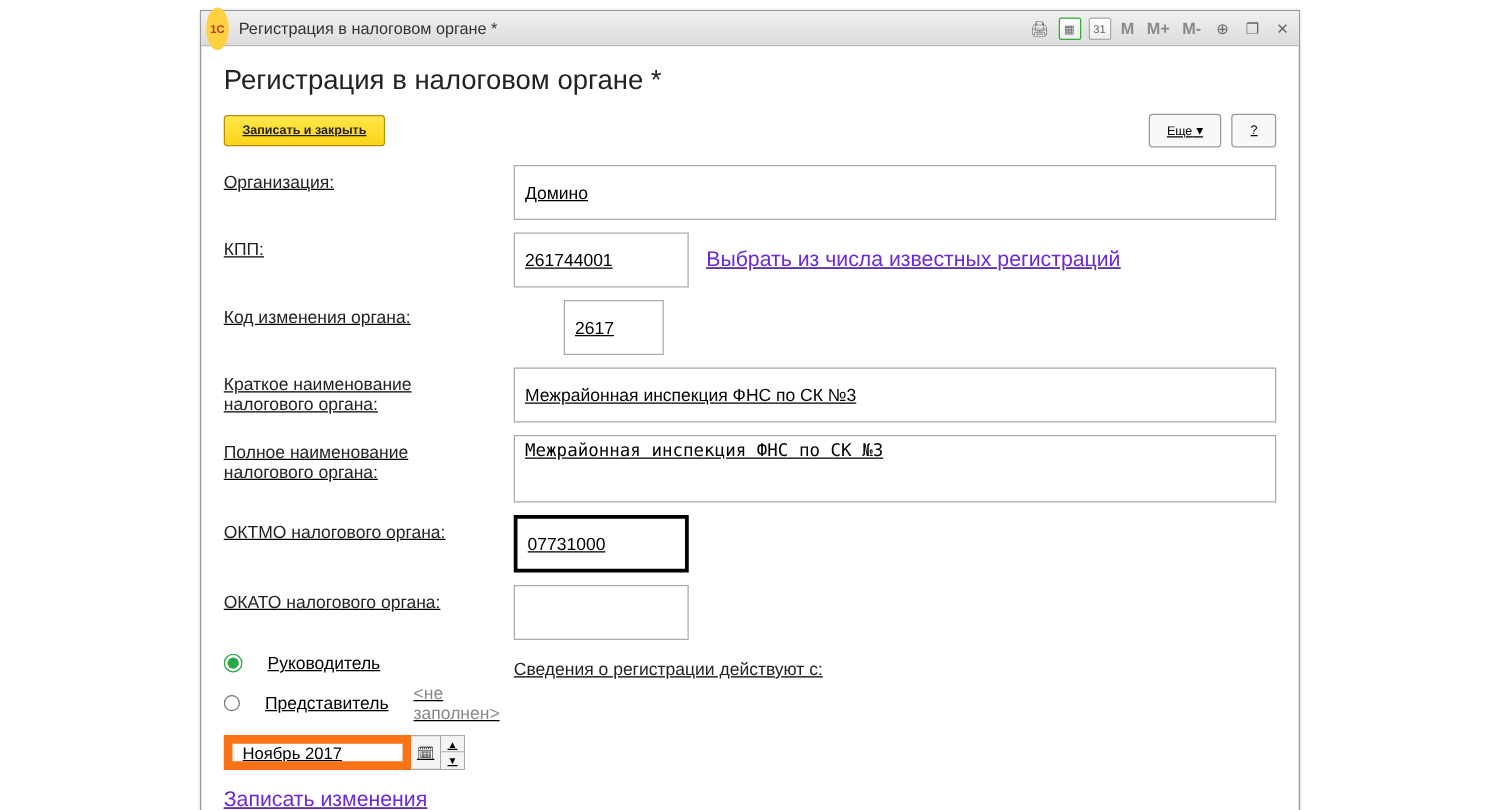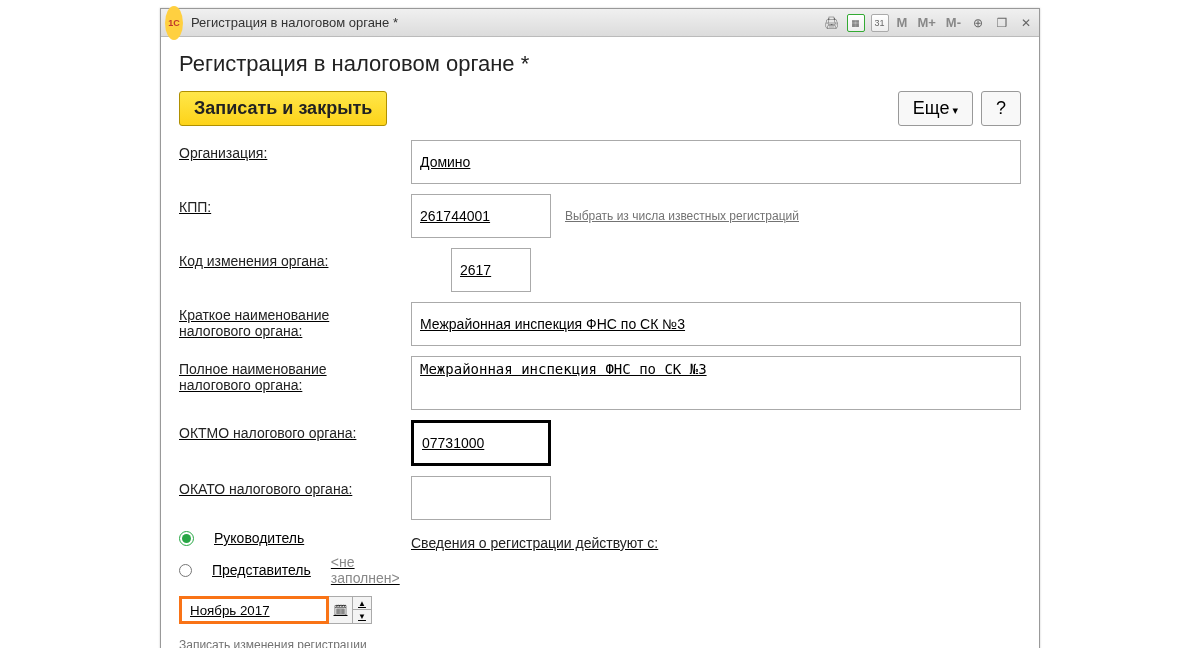--- a/index.html
+++ b/index.html
@@ -64,23 +64,24 @@
     .toolbar {
       display: flex;
       justify-content: space-between;
       align-items: center;
       margin-bottom: 14px;
     }
     .btn {
       border: 1px solid #999;
       background: #f8f8f8;
       padding: 6px 14px;
-      font-size: 18px;
+      font-size: 10px;
       cursor: pointer;
       border-radius: 3px;
+      text-decoration: underline;
     }
     .btn-primary {
       background: linear-gradient(to bottom, #ffe74a, #fdd319);
       border: 1px solid #b09000;
       font-weight: bold;
       color: #222;
     }
     .btn-group { display: flex; gap: 8px; }
     .btn-more::after { content: " ▾"; font-size: 11px; }
     .form { display: grid; grid-template-columns: 220px 1fr; row-gap: 10px; column-gap: 12px; align-items: flex-start; text-decoration: underline; }
@@ -97,27 +98,27 @@
     .input-med { width: 140px; }
     .input-sm { width: 80px; margin-left: 40px; }
     .textarea {
       border: 1px solid #aaa;
       padding: 4px 8px;
       font-size: 14px;
       width: 100%;
       height: 54px;
       resize: none;
     }
-    .link { color: #737373; text-decoration: underline; cursor: pointer; font-size: 12px; }
+    .link { color: #6d28d9; text-decoration: underline; cursor: pointer; font-size: 17px; }
     .highlight-box { border: 3px solid #000; padding: 2px 8px; height: 46px; }
     .radio-row { display: flex; align-items: center; gap: 20px; }
     .radio-row input[type=radio] { accent-color: #28a745; width: 15px; height: 15px; }
     .hint { color: #888; }
     .date-wrap { display: flex; align-items: center; }
-    .date-input { border: 3px solid #f97316; padding: 4px 8px; height: 28px; width: 150px; }
+    .date-input { border: 7px solid #f97316; padding: 4px 8px; height: 28px; width: 150px; }
     .date-btn { border: 1px solid #aaa; border-left: none; width: 24px; height: 28px; background: #f4f4f4; font-size: 11px; cursor: pointer; }
     .stepper { display: flex; flex-direction: column; border: 1px solid #aaa; border-left: none; height: 28px; }
     .stepper button { width: 18px; height: 14px; font-size: 8px; border: none; background: #f4f4f4; cursor: pointer; }
     .stepper button:first-child { border-bottom: 1px solid #aaa; }
     .radio-stack { display: flex; flex-direction: column; gap: 8px; }
   </style>
 </head>
 <body>
 
 <div class="window">

